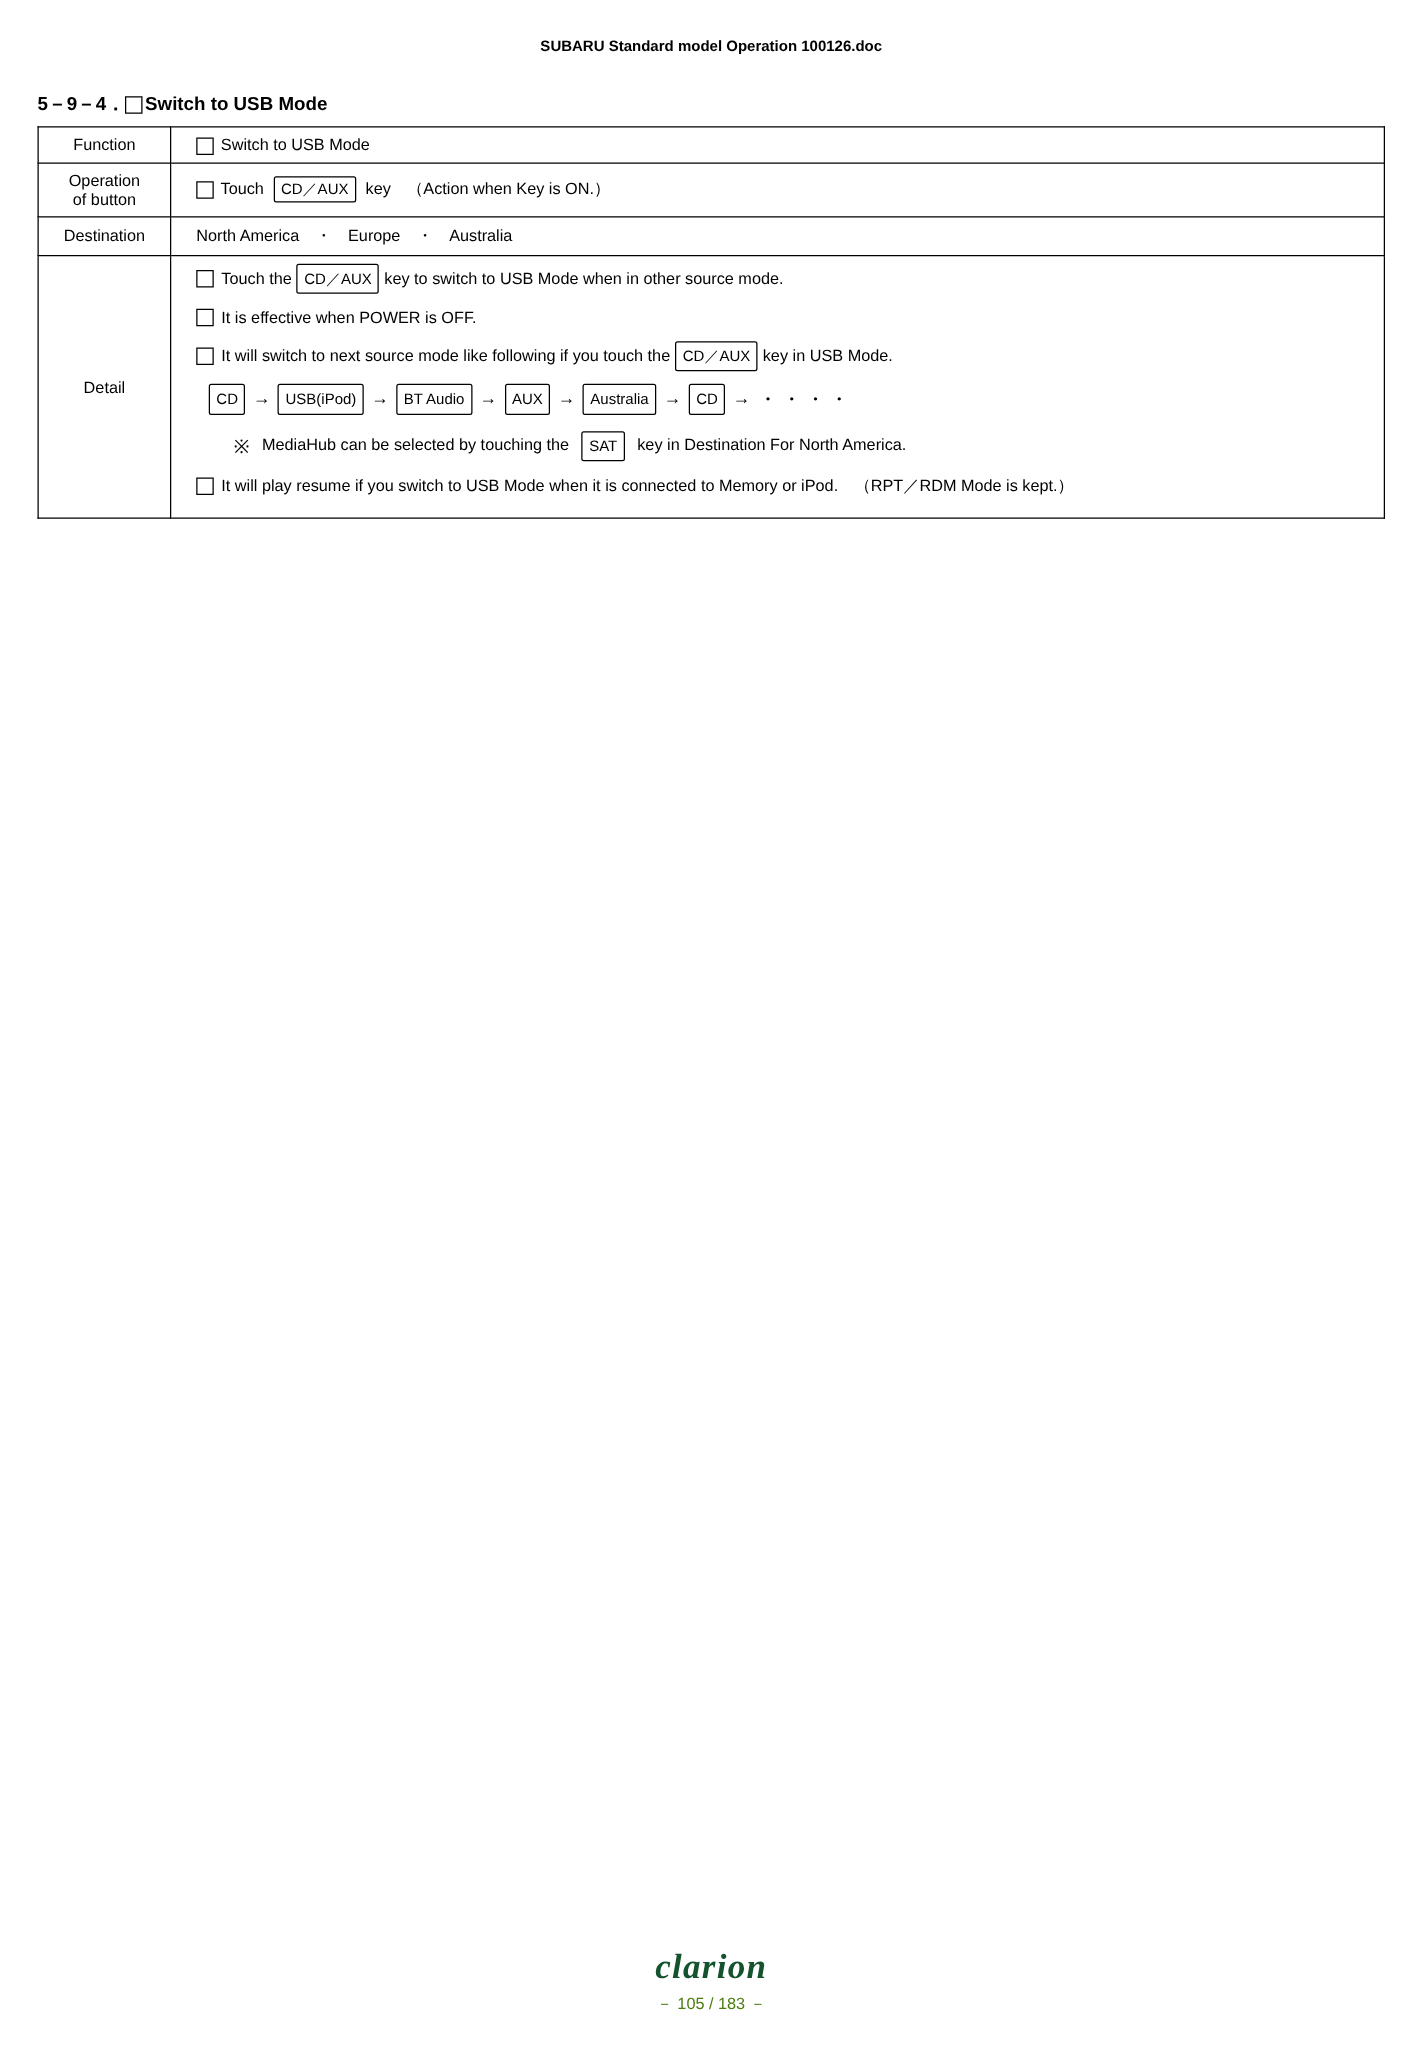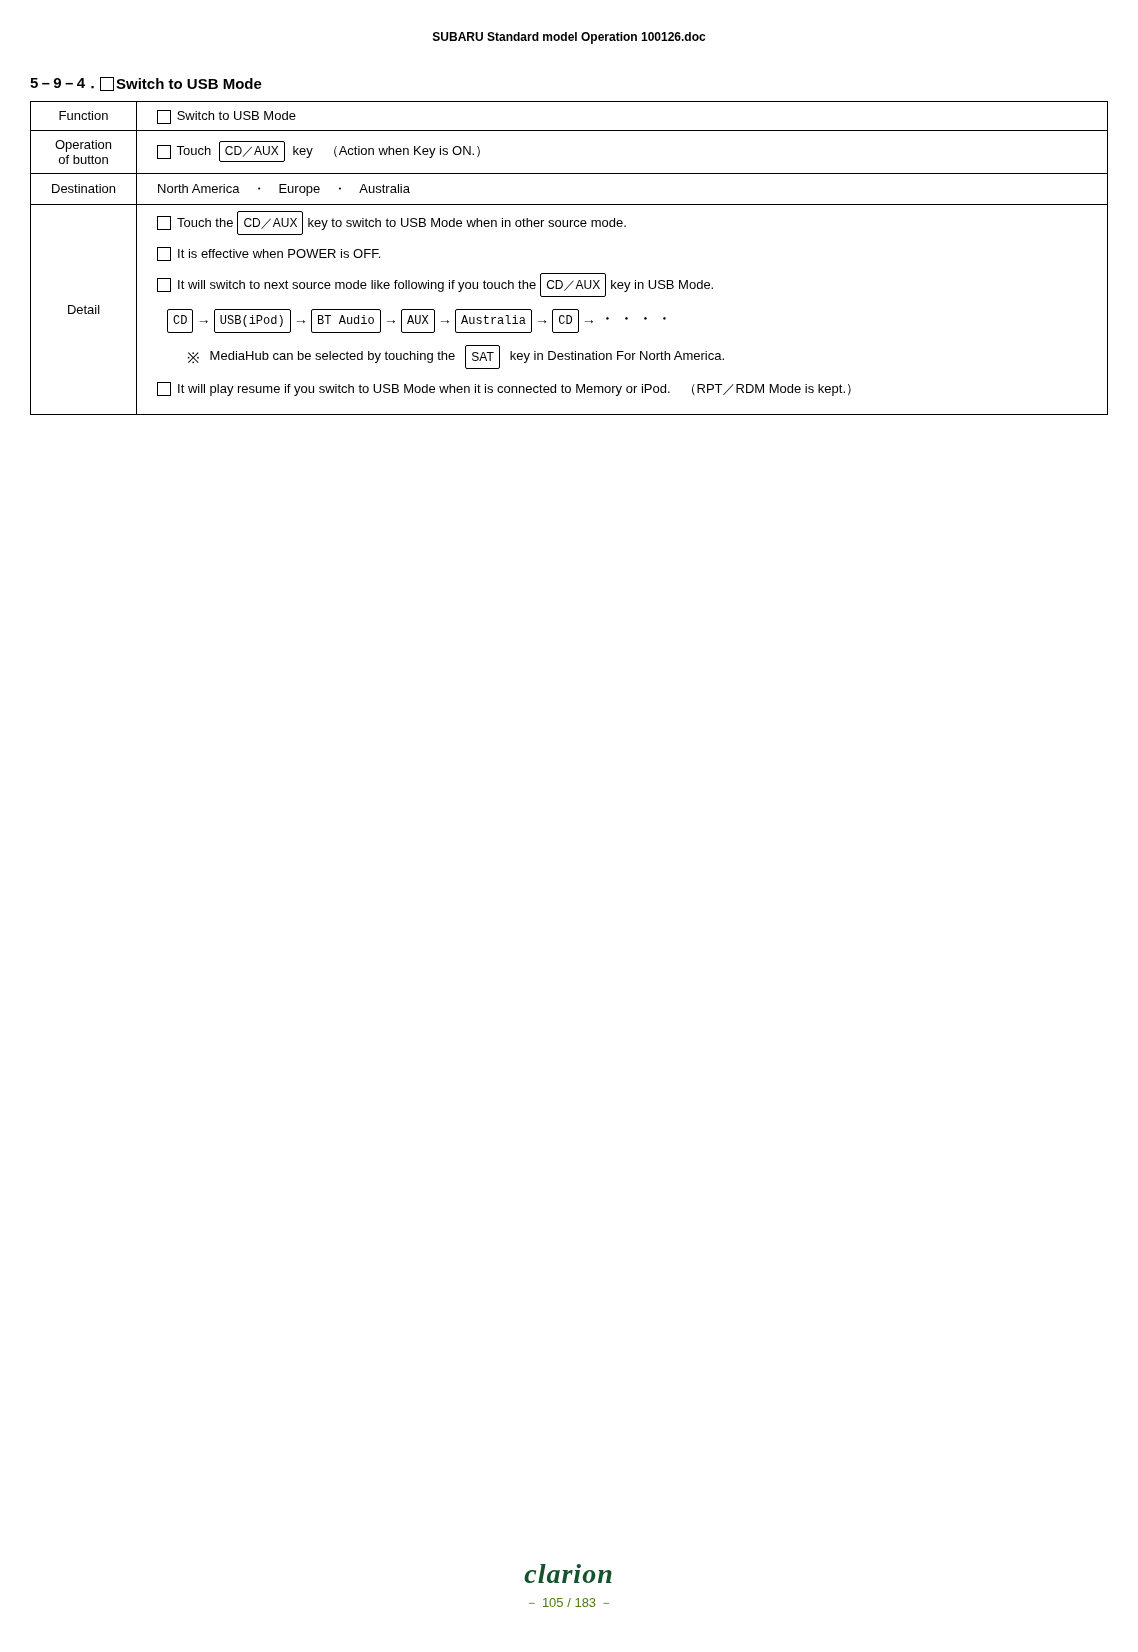--- a/index.html
+++ b/index.html
@@ -74,25 +74,24 @@
       line-height: 1.7;
     }
     .detail-line {
       display: flex;
       align-items: center;
       margin-bottom: 8px;
       flex-wrap: wrap;
     }
     .flow-row {
       display: flex;
-      align-items: center;
+      align-items: flex-start;
       gap: 4px;
       margin: 10px 0 10px 0;
       flex-wrap: wrap;
-      font-family: Liberation Mono, monospace;
     }
     .arrow {
       font-size: 14px;
       margin: 0 2px;
     }
     .note-row {
       display: flex;
       align-items: flex-start;
       margin: 8px 0;
       gap: 6px;

